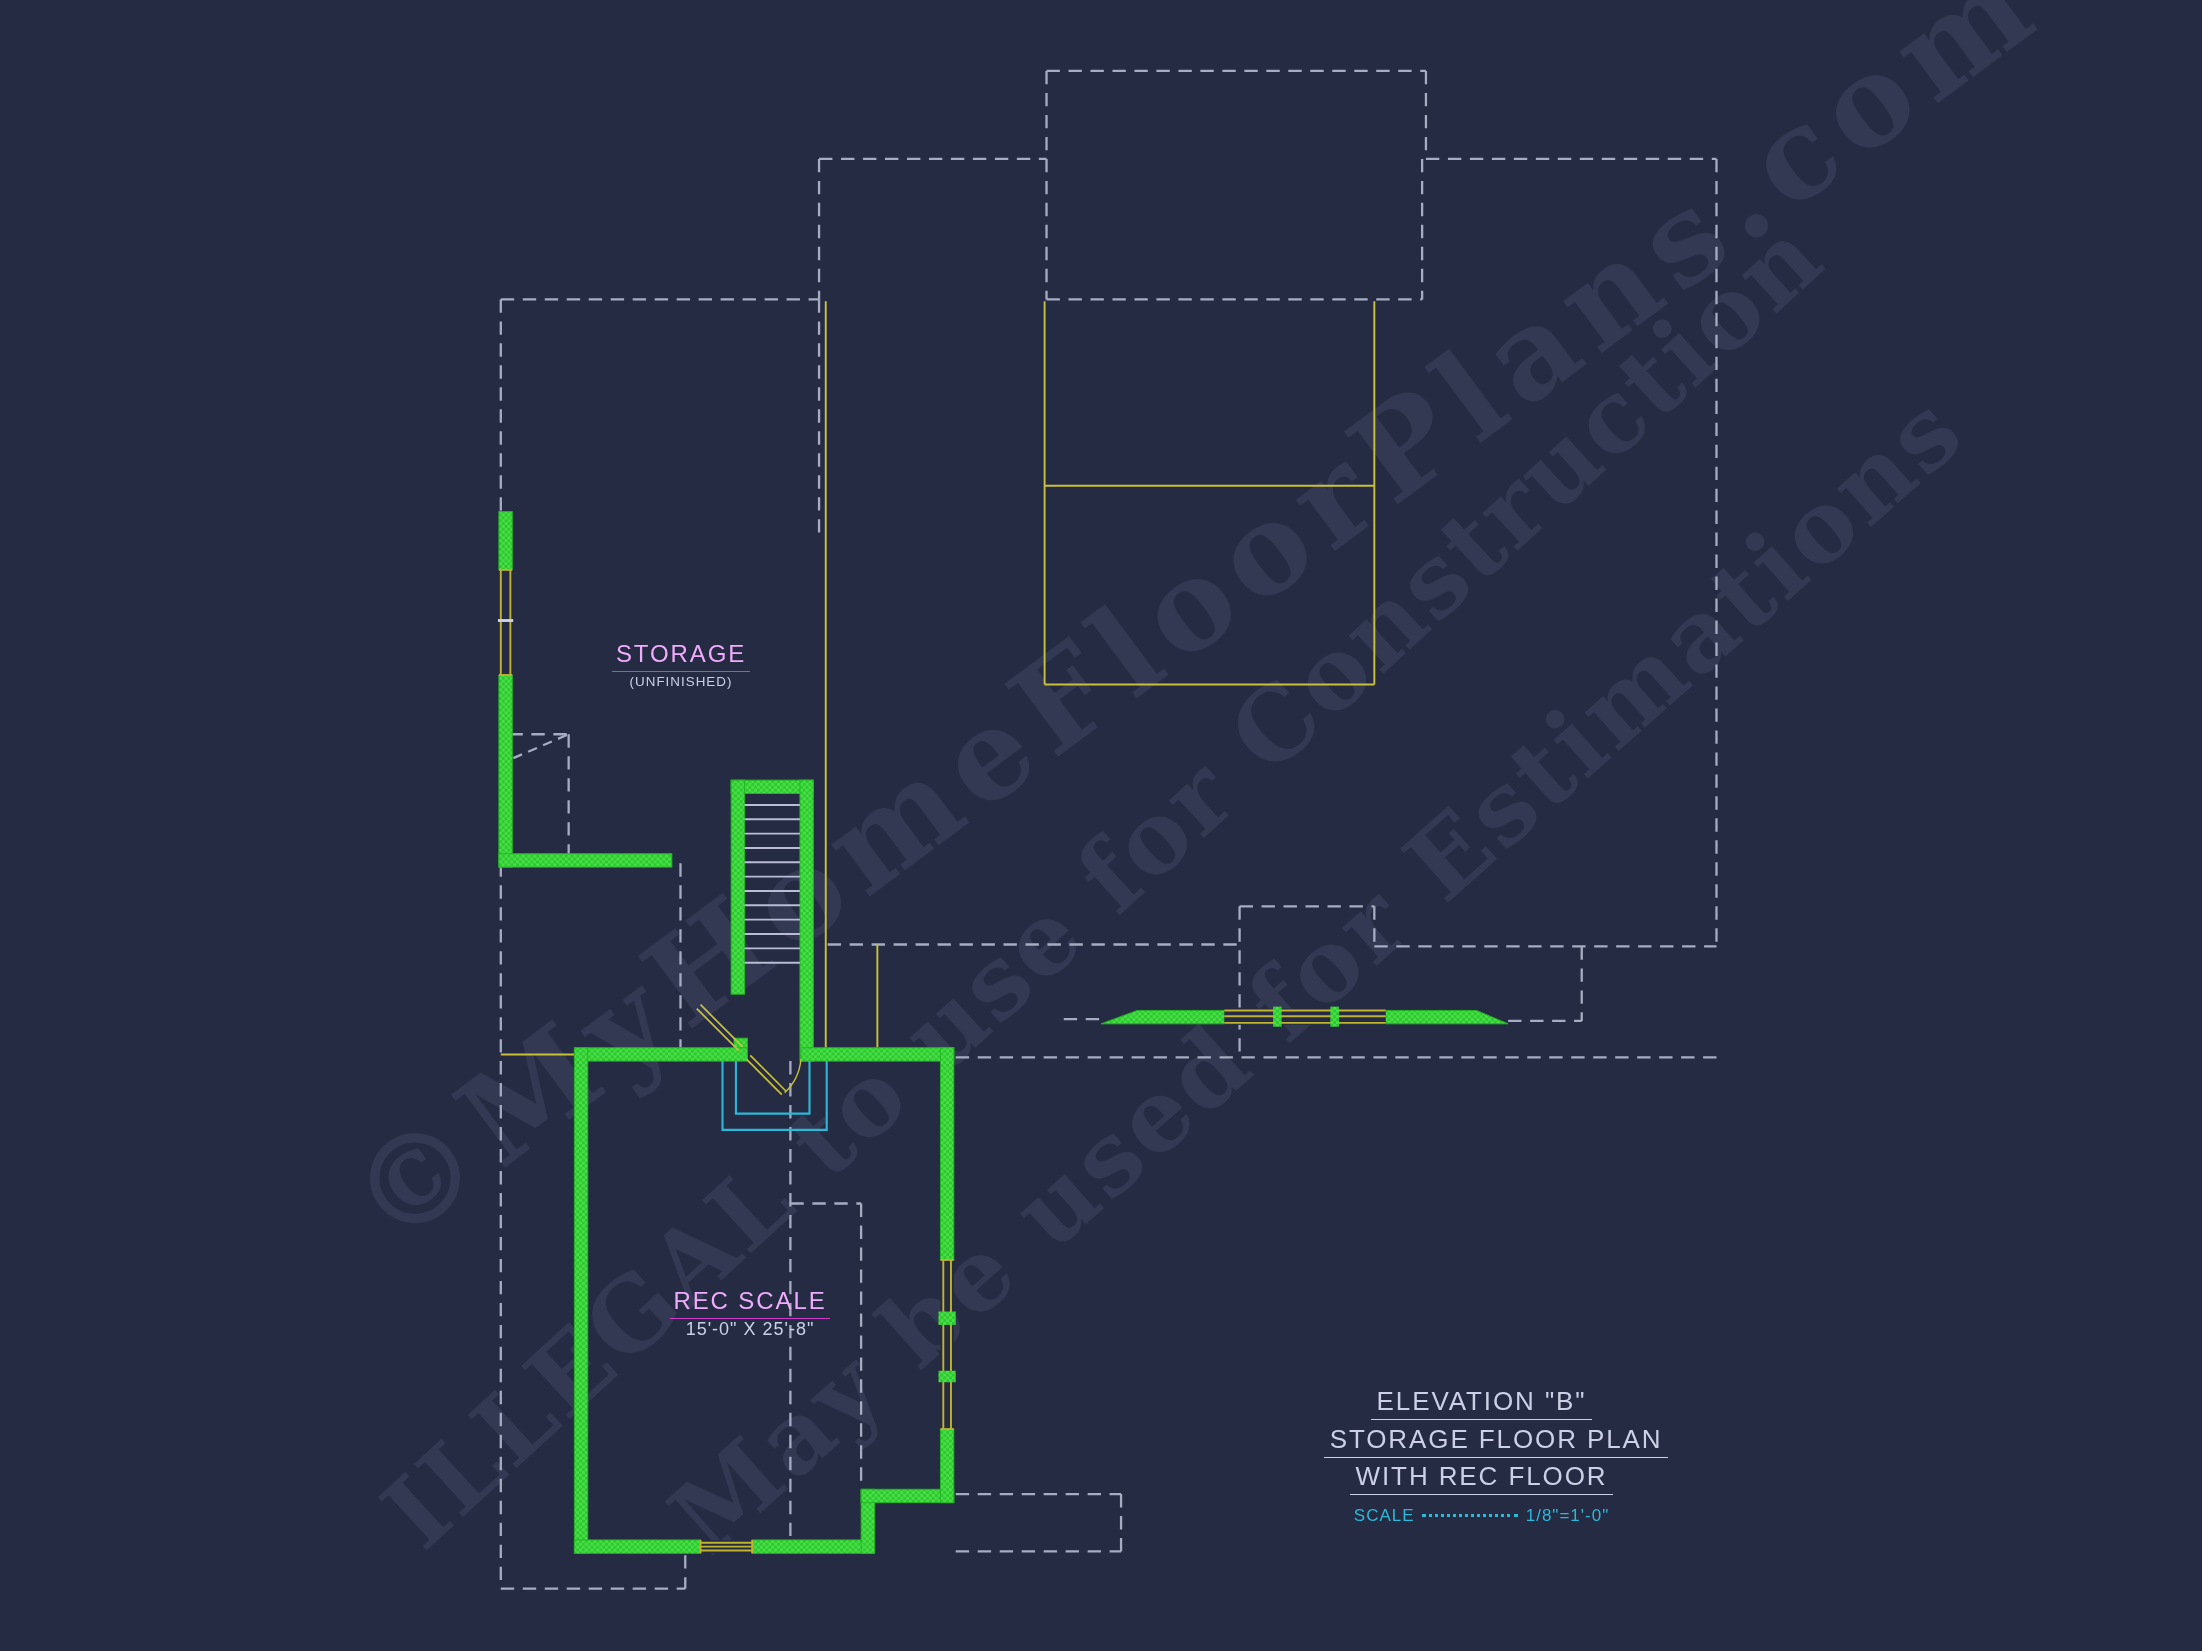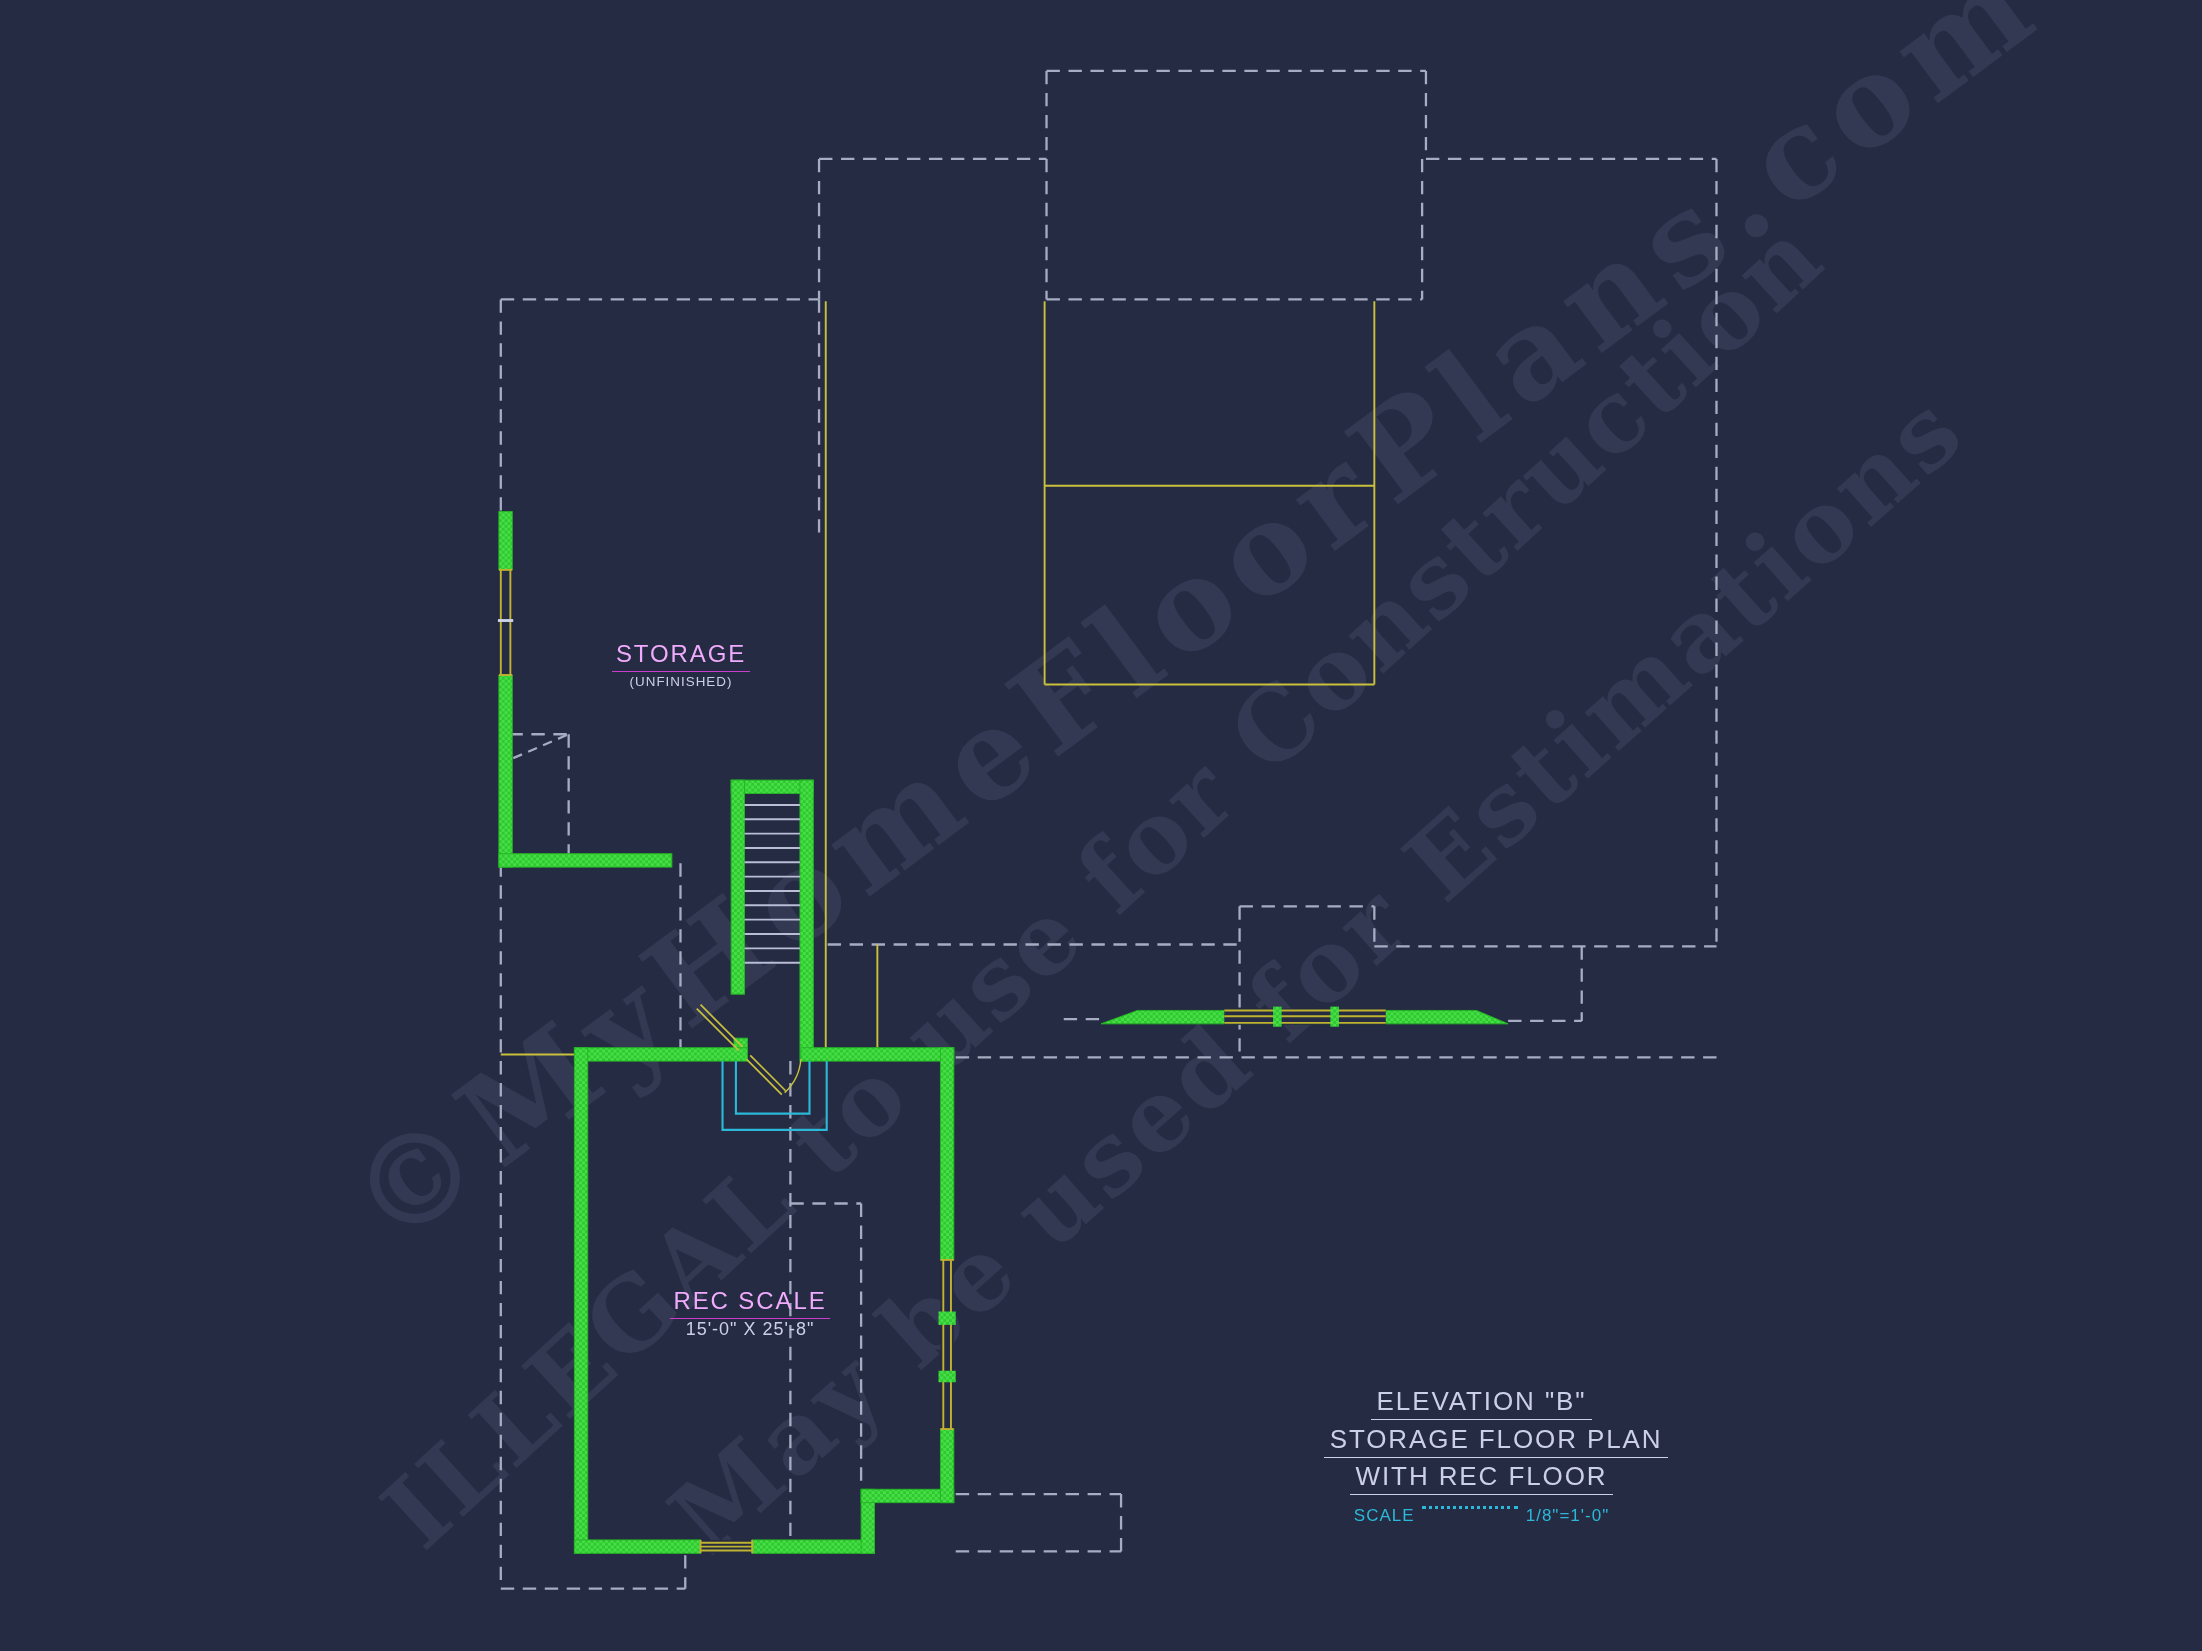--- a/index.html
+++ b/index.html
@@ -44,21 +44,21 @@
   .tb-line{
     display:inline-block;
     font-size:26px;letter-spacing:1.9px;
     padding:0 5.7px 1.9px 5.7px;
     border-bottom:1.9px solid #ccd0e6;
     margin-bottom:3.8px;
     white-space:nowrap;
   }
   #scale-row{
     margin-top:6.7px;
-    display:flex;justify-content:center;
+    display:flex;align-items:center;justify-content:center;
     color:#2cb8d8;font-size:17px;letter-spacing:1px;
   }
   #scale-divider{
     width:96px;height:0;
     border-top:3.8px dotted #2cb8d8;
     margin:0 7.6px;
   }
 </style>
 </head>
 <body>

